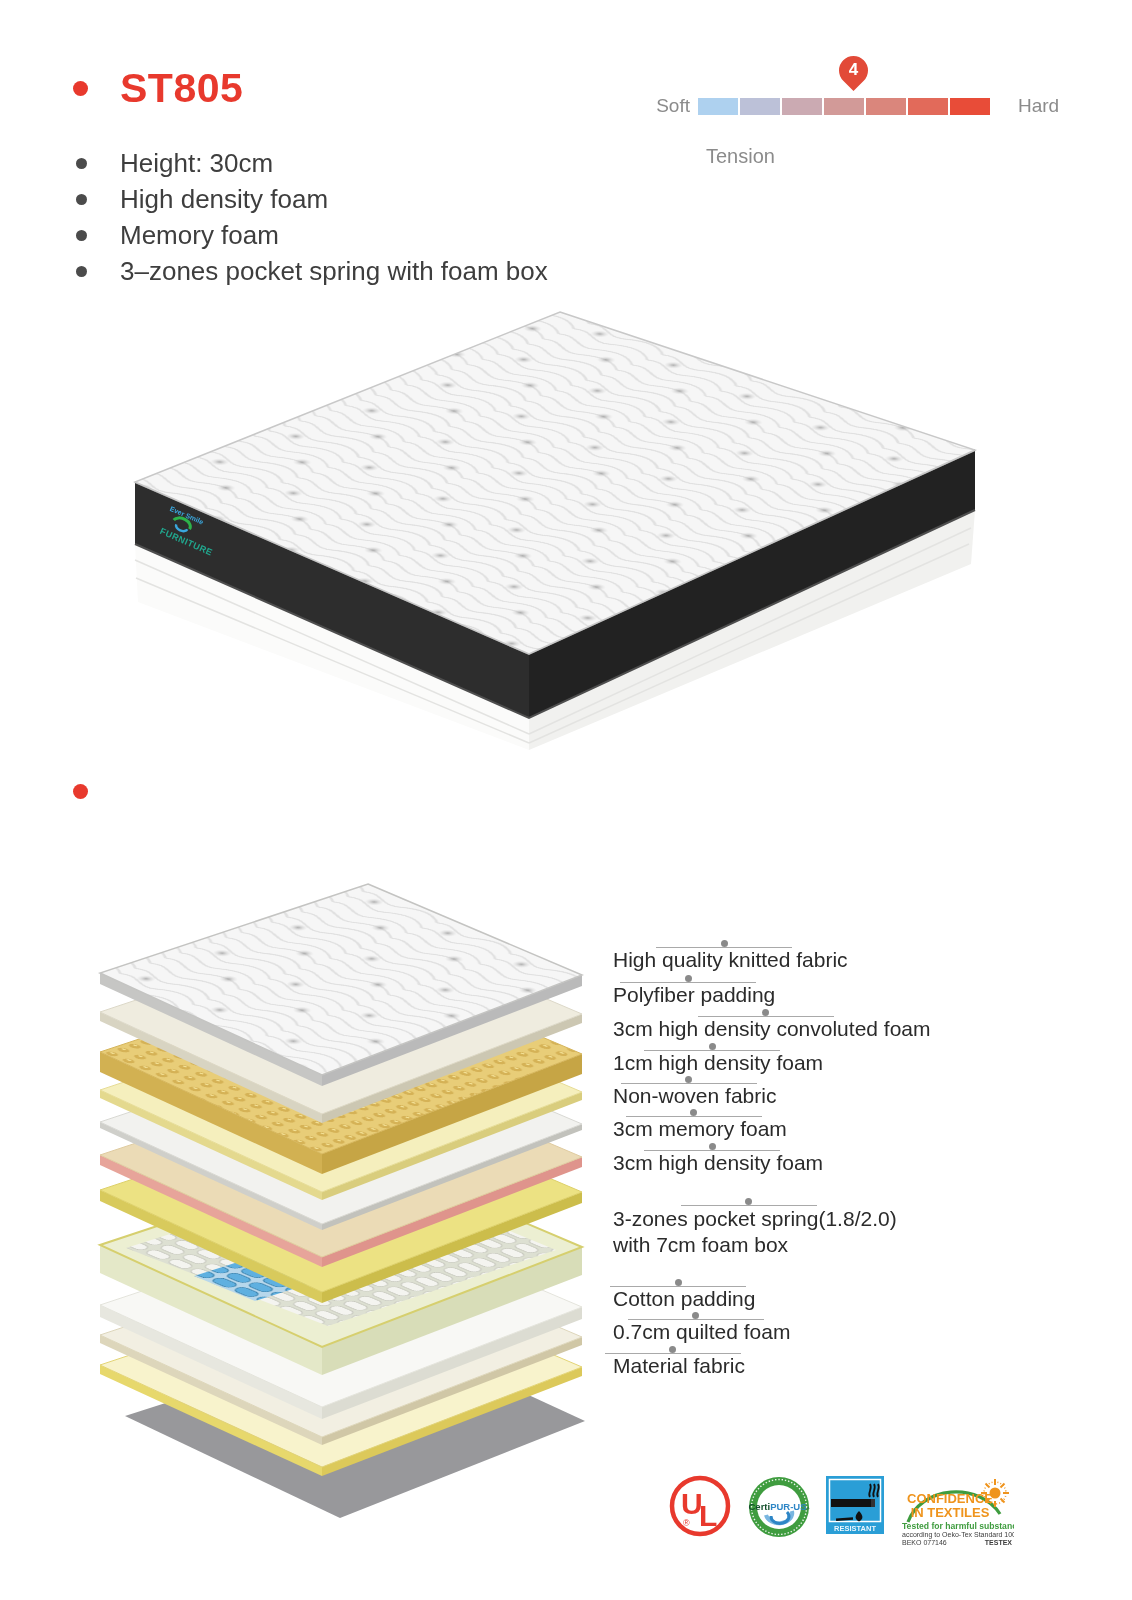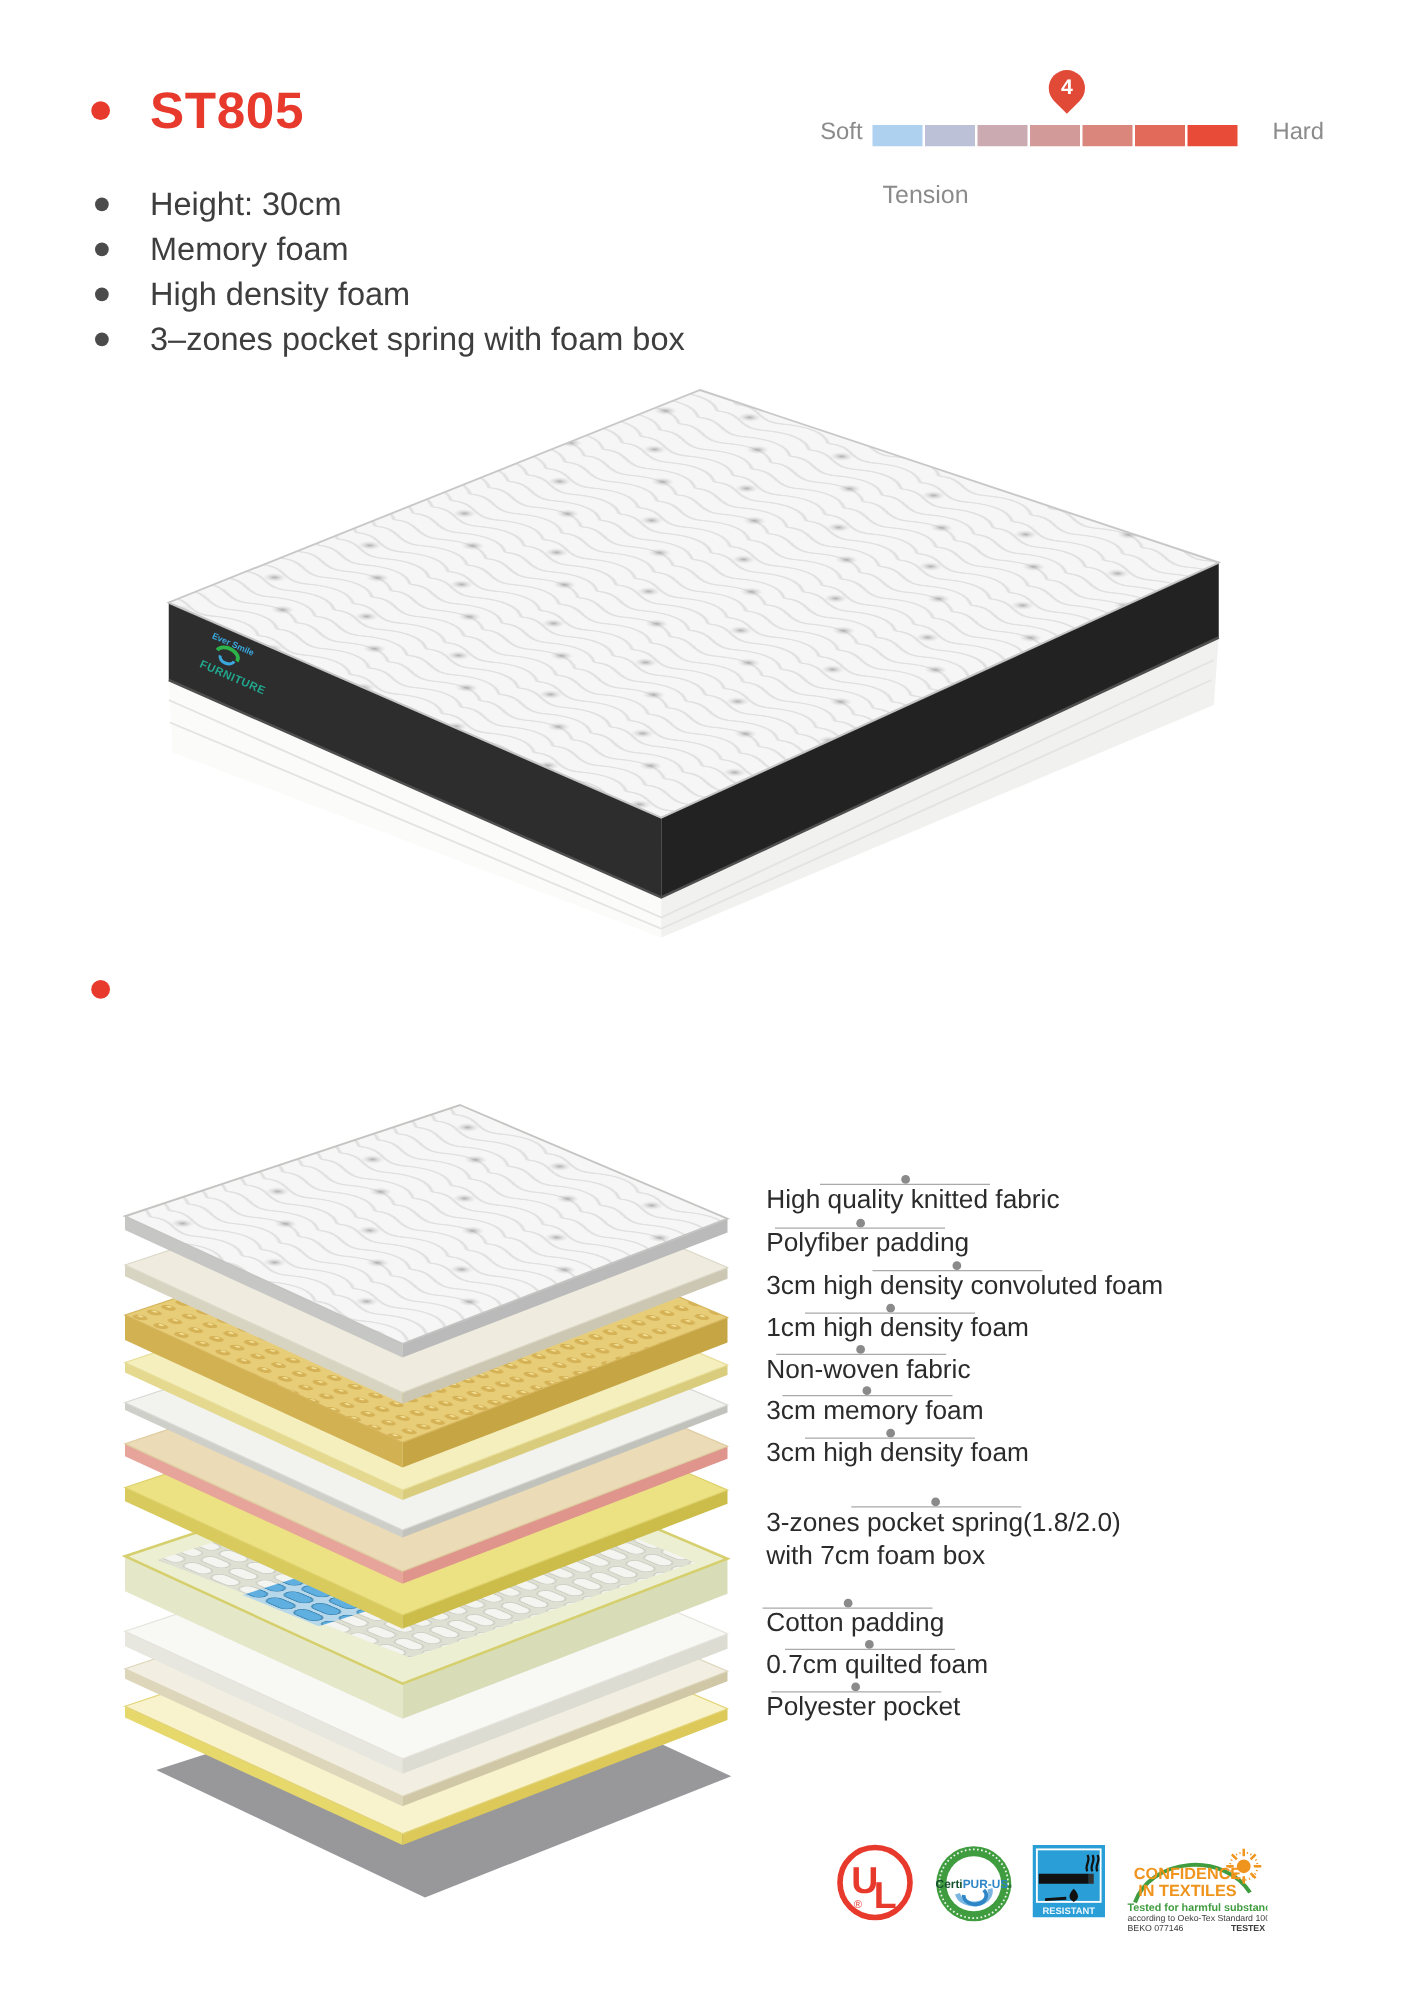--- a/index.html
+++ b/index.html
@@ -13,21 +13,21 @@
   .sec-head h1 { margin-left:32px; font-size:41px; line-height:44px; font-weight:bold; color:#e8392d; letter-spacing:.5px;text-align:right; }
   #head-product { top:66px; }
   #head-material { top:784px; }
 
   
   .tension { position:absolute; left:650px; top:56px; width:440px; }
   .pin { position:absolute; left:189px; top:0; width:29px; height:29px; background:#e24a38;
          border-radius:50% 50% 50% 0; transform:rotate(-45deg); }
   .pin span { display:block; width:29px; height:29px; line-height:28px; text-align:center;
               transform:rotate(45deg); color:#fff; font-weight:bold; font-size:17px; }
-  .bar-row { margin-top:39px; display:flex; align-items:flex-end; }
+  .bar-row { margin-top:39px; display:flex; align-items:center; }
   .t-label { font-size:19px; color:#8b8b8b; }
   .t-label.soft { width:48px; text-align:right; padding-right:8px; }
   .t-label.hard { padding-left:28px; }
   .bar { display:flex; gap:2px; }
   .seg { width:40px; height:17px; }
   .t-caption { width:292px; margin-left:56px; text-align:left; margin-top:28px; font-size:20px; color:#8b8b8b; }
 
   
   .features { position:absolute; left:60px; top:150px; list-style:none; }
   .features li { position:relative; padding-left:60px; font-size:26px; line-height:26px; color:#3e3e3e; margin-bottom:10px; }
@@ -75,22 +75,22 @@
         <span class="seg" style="background: rgb(226, 106, 90);"></span>
         <span class="seg" style="background: rgb(232, 76, 56);"></span>
       </div>
       <span class="t-label hard">Hard</span>
     </div>
     <div class="t-caption">Tension</div>
   </div>
 
   <ul class="features">
     <li><span class="b"></span><span>Height: 30cm</span></li>
+    <li><span class="b"></span><span>High density foam</span></li>
     <li><span class="b"></span><span>Memory foam</span></li>
-    <li><span class="b"></span><span>High density foam</span></li>
     <li><span class="b"></span><span>3–zones pocket spring with foam box</span></li>
   </ul>
 
   <svg class="fig" id="mattress-figure" width="1010" height="462" viewBox="0 0 1010 462">
     <defs>
       <radialGradient id="dg">
         <stop offset="0" stop-color="#a0a0a0" stop-opacity="0.85"></stop>
         <stop offset="0.55" stop-color="#bdbdbd" stop-opacity="0.35"></stop>
         <stop offset="1" stop-color="#cccccc" stop-opacity="0"></stop>
       </radialGradient>
@@ -270,21 +270,21 @@
       <span class="ltxt">Cotton padding</span>
     </div>
   <div class="llrow" style="top:1312px">
       <span class="ldot"></span>
       <span class="lline"></span>
       <span class="ltxt">0.7cm quilted foam</span>
     </div>
   <div class="llrow" style="top:1346px">
       <span class="ldot"></span>
       <span class="lline"></span>
-      <span class="ltxt">Polyester pocket</span>
+      <span class="ltxt">Material fabric</span>
     </div>
 
   <div class="certs">
     <svg class="cert" width="64" height="64" viewBox="0 0 64 64">
       <circle cx="32" cy="32" r="28" fill="#fff" stroke="#e8392d" stroke-width="4.5"></circle>
       <text x="13" y="40" font-size="30" font-weight="bold" fill="#e8392d">U</text>
       <text x="31" y="52" font-size="30" font-weight="bold" fill="#e8392d">L</text>
       <text x="15" y="52" font-size="9" fill="#e8392d">®</text>
     </svg>
     <svg class="cert" style="margin-left:14px" width="66" height="66" viewBox="0 0 66 66">

